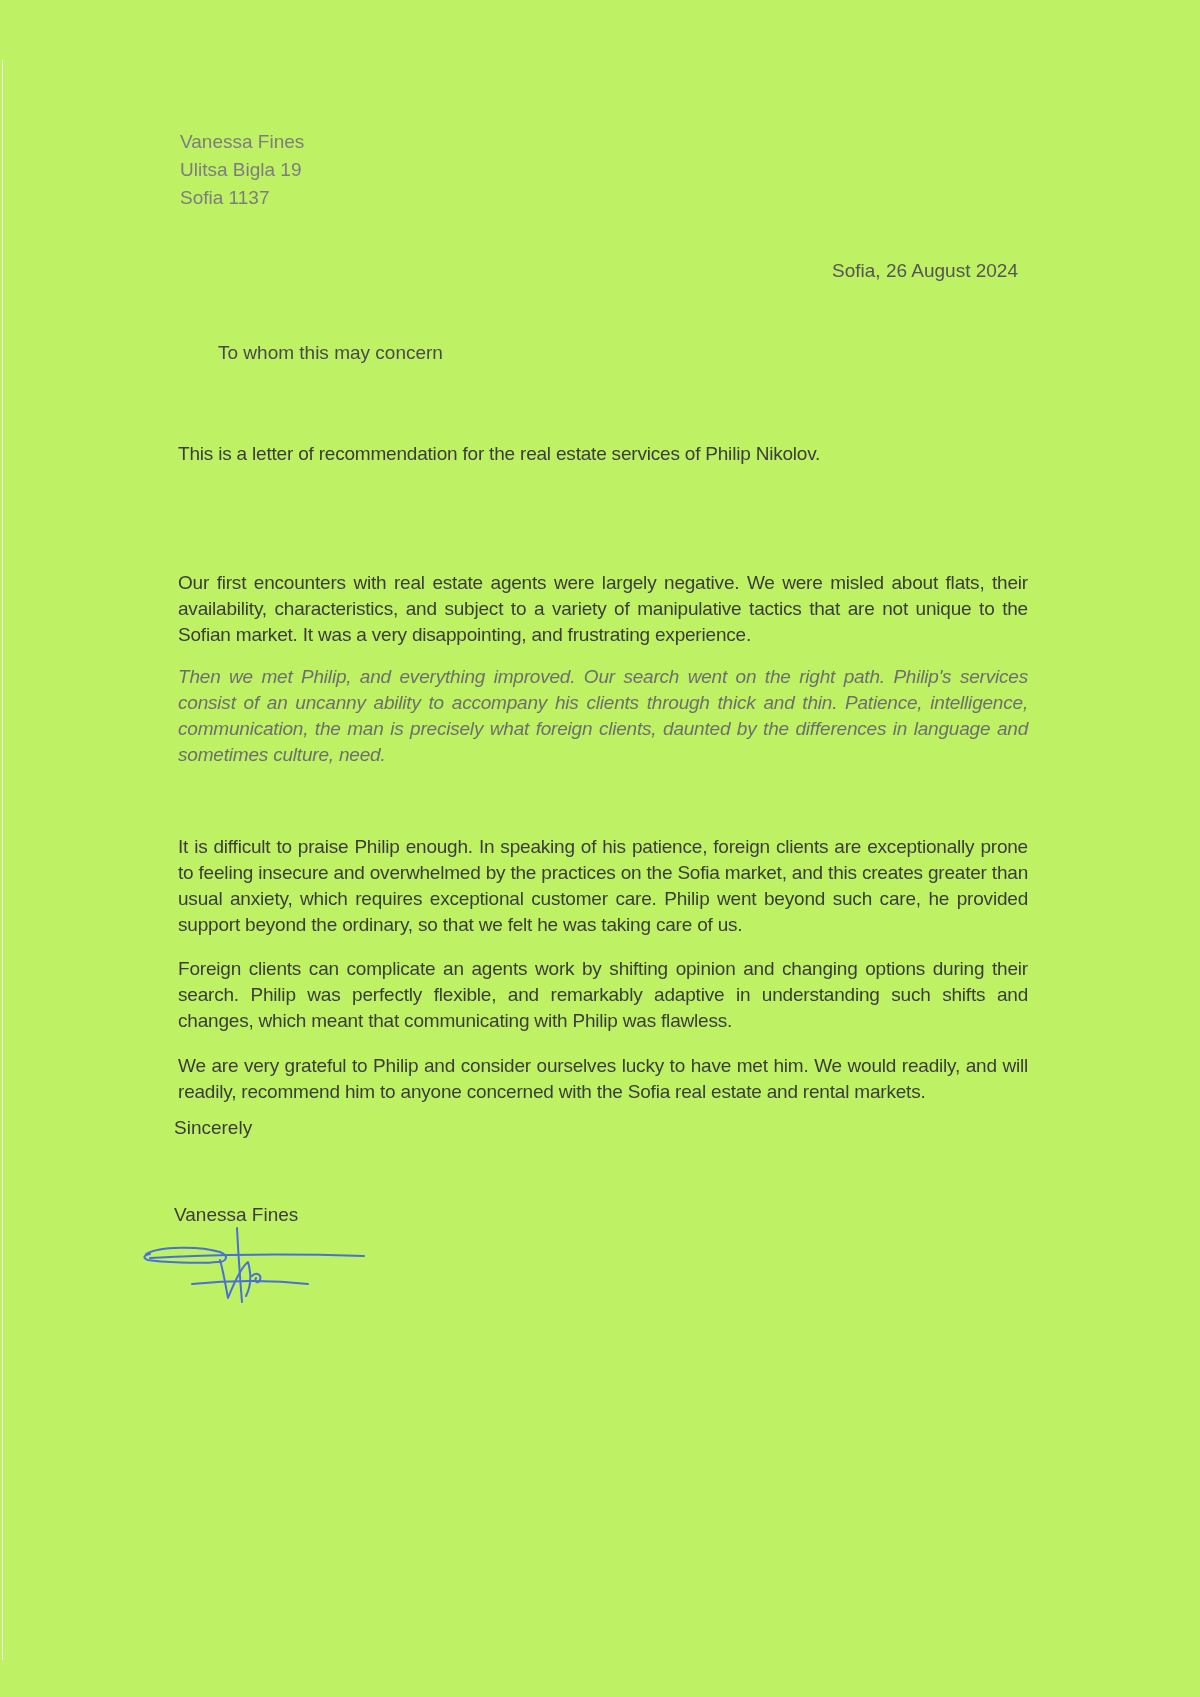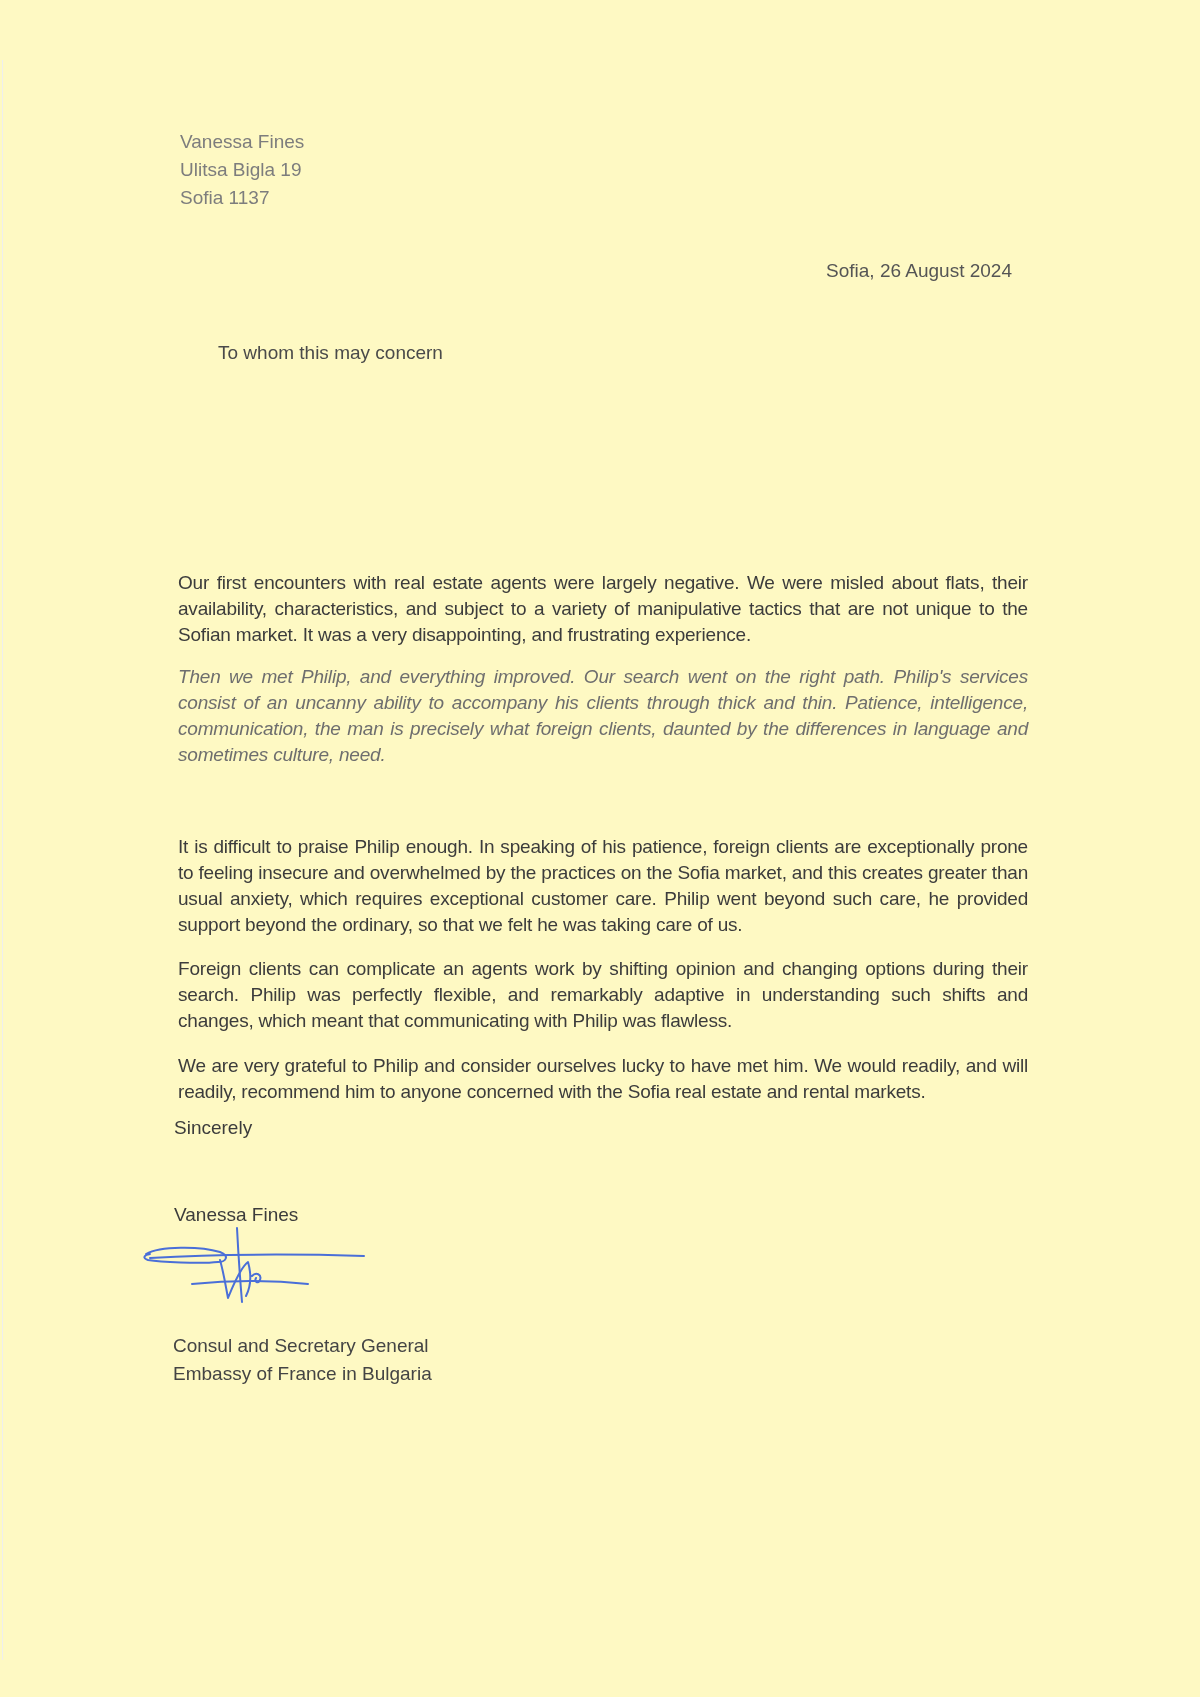--- a/index.html
+++ b/index.html
@@ -1,21 +1,21 @@
 <!DOCTYPE html>
 <html><head>
   <meta charset="utf-8">
   <style>
     html, body { margin: 0; padding: 0; background: #ffffff; }
     body { width: 1200px; height: 1697px; position: relative; overflow: hidden; font-family: "Liberation Sans", sans-serif; color: #3a3a3a; }
-    .page { position: absolute; left: 0; top: 0; width: 1200px; height: 1697px; background: #fef9c3; }
+    .page { position: absolute; left: 0; top: 0; width: 1200px; height: 1697px; background: #bef264; }
     .edge { position: absolute; left: 2px; top: 60px; width: 1px; height: 1600px; background: #eeeeee; }
     .sender { position: absolute; left: 180px; top: 128px; font-size: 19px; line-height: 28px; color: #7d7d7d; }
     .sender div { white-space: nowrap; }
-    .date { position: absolute; right: 188px; top: 260px; font-size: 19px; color: #555555; white-space: nowrap; }
+    .date { position: absolute; right: 182px; top: 260px; font-size: 19px; color: #555555; white-space: nowrap; }
     .salutation { position: absolute; left: 179px; top: 342px; font-size: 19px; color: #4a4a4a; white-space: nowrap; margin-left: 39px; }
     .para { position: absolute; left: 178px; width: 850px; font-size: 19px; line-height: 26px; text-align: justify; color: #3c3c3c; letter-spacing: -0.2px; }
     .para.light { color: #6e6e6e; }
     #p1 { top: 441px; }
     #p2 { top: 484px; }
     #p3 { top: 570px; }
     #p4 { top: 664px; font-style: italic; }
     #p5 { top: 834px; }
     #p6 { top: 956px; }
     #p7 { top: 1053px; }
@@ -34,36 +34,33 @@
   <div class="sender">
     <div>Vanessa Fines</div>
     <div>Ulitsa Bigla 19</div>
     <div>Sofia 1137</div>
   </div>
 
   <div class="date">Sofia, 26 August 2024</div>
 
   <div class="salutation">To whom this may concern</div>
 
+  <div class="para" id="p1">This is a letter of recommendation for the real estate services of Philip Nikolov.</div>
   <div class="para" id="p3">Our first encounters with real estate agents were largely negative. We were misled about flats, their availability, characteristics, and subject to a variety of manipulative tactics that are not unique to the Sofian market. It was a very disappointing, and frustrating experience.</div>
   <div class="para light" id="p4">Then we met Philip, and everything improved. Our search went on the right path. Philip's services consist of an uncanny ability to accompany his clients through thick and thin. Patience, intelligence, communication, the man is precisely what foreign clients, daunted by the differences in language and sometimes culture, need.</div>
   <div class="para" id="p5">It is difficult to praise Philip enough. In speaking of his patience, foreign clients are exceptionally prone to feeling insecure and overwhelmed by the practices on the Sofia market, and this creates greater than usual anxiety, which requires exceptional customer care. Philip went beyond such care, he provided support beyond the ordinary, so that we felt he was taking care of us.</div>
   <div class="para" id="p7">We are very grateful to Philip and consider ourselves lucky to have met him. We would readily, and will readily, recommend him to anyone concerned with the Sofia real estate and rental markets.</div>
   <div class="para" id="p6">Foreign clients can complicate an agents work by shifting opinion and changing options during their search. Philip was perfectly flexible, and remarkably adaptive in understanding such shifts and changes, which meant that communicating with Philip was flawless.</div>
 
   <div class="closing">Sincerely</div>
   <div class="signer">Vanessa Fines</div>
 
   <svg class="signature" viewBox="0 0 240 90" xmlns="http://www.w3.org/2000/svg">
     <g fill="none" stroke="#4a6fd8" stroke-width="2" stroke-linecap="round" stroke-linejoin="round">
       <path d="M6 36 C 20 28, 60 28, 80 34 C 90 38, 86 44, 78 44 C 60 46, 20 44, 8 42 C 2 40, 4 37, 10 36"></path>
       <path d="M10 40 C 80 36, 160 36, 224 38"></path>
       <path d="M97 10 C 98 30, 100 60, 102 84"></path>
       <path d="M80 42 C 84 56, 86 70, 88 80 C 92 70, 100 50, 108 44 C 112 58, 110 70, 106 78 M112 58 C 116 54, 122 56, 120 62 C 118 66, 114 64, 116 60"></path>
       <path d="M52 66 C 90 62, 130 62, 168 66"></path>
     </g>
   </svg>
 
-  <div class="title-block">
-    <div>Consul and Secretary General</div>
-    <div>Embassy of France in Bulgaria</div>
-  </div>
 </div>
 
 </body></html>

